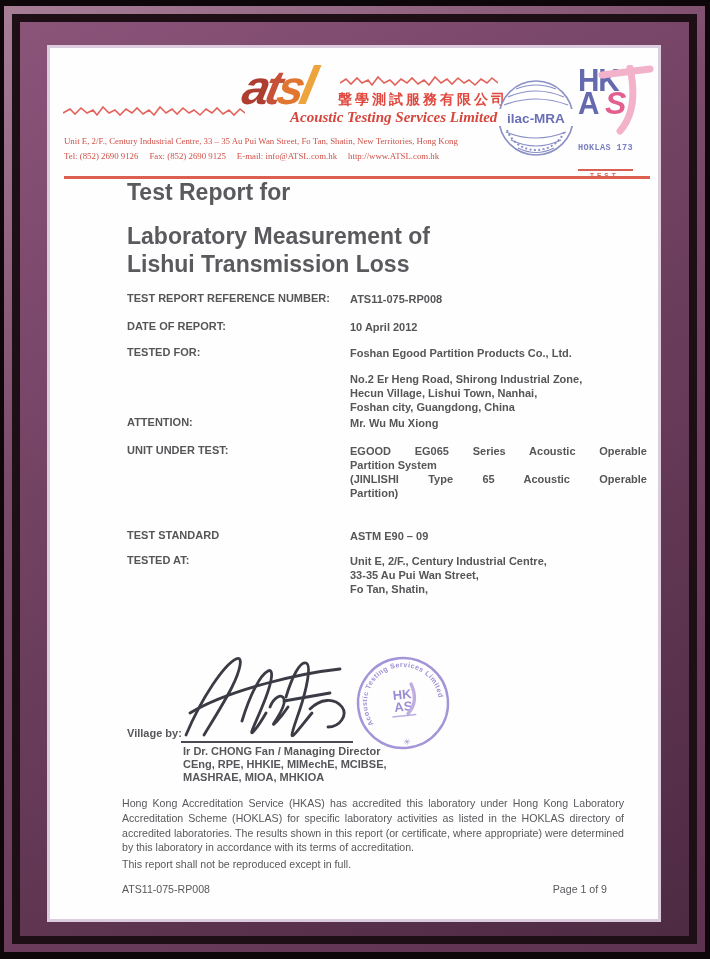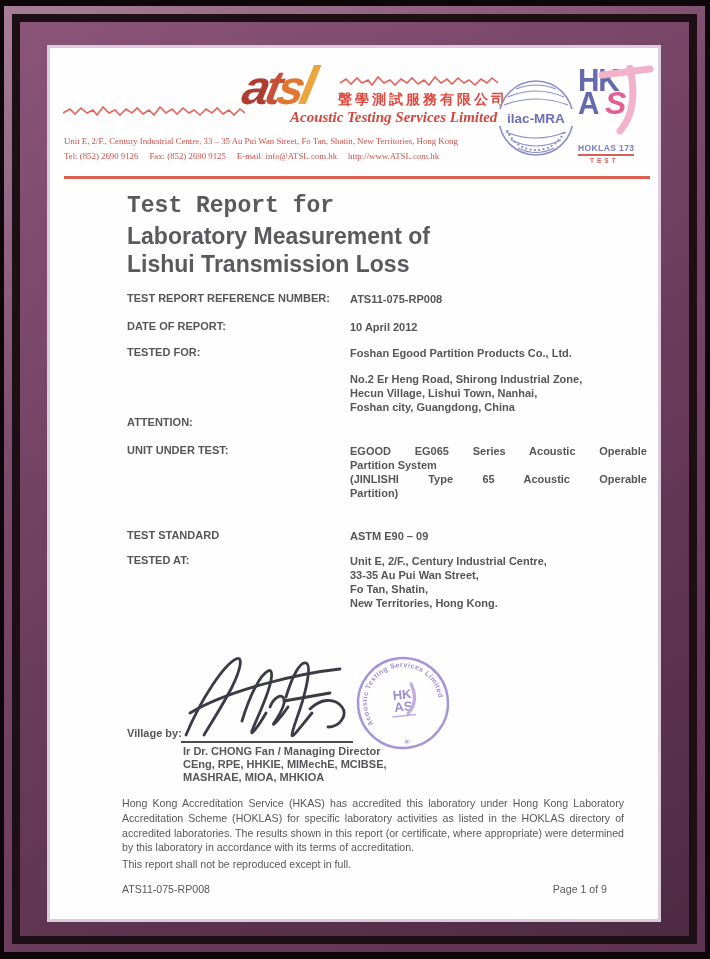--- a/index.html
+++ b/index.html
@@ -39,25 +39,25 @@
   
   .ilac{left:444px;top:24px;}
   .hkas{left:528px;top:20px;width:78px;}
   .hkas .blue-letter{font-weight:900;font-size:27px;line-height:23px;color:#656aae;
     letter-spacing:-1px;transform:scale(1.1,1.15);transform-origin:left top;}
   .hkas-row2{position:relative;height:30px;}
   .hkas-pinkT{position:absolute;left:20px;top:-26px;}
   .hkas-s{position:absolute;left:27px;top:-6px;font-style:italic;font-weight:900;
     font-size:32px;color:#e25f90;}
   .hoklas{margin-top:22px;display:inline-block;font-weight:900;font-size:8.5px;
-    color:#787ec0;letter-spacing:.4px;border-bottom:2px solid #d95f55;padding-bottom:1px;}
+    color:#787ec0;letter-spacing:.4px;border-bottom:2px solid #d95f55;padding-bottom:16px;font-family:Liberation Mono, monospace;}
   .hoklas-test{font-weight:bold;font-size:6.5px;color:#d95f55;letter-spacing:3px;margin:1px 0 0 12px;}
   
   .title-line{left:77px;font-weight:bold;font-size:23px;line-height:28px;color:#5a5a5e;}
-  .tl0{top:144px;font-family:Liberation Mono, monospace;} .tl1{top:174px;} .tl2{top:202px;}
+  .tl0{top:130px;} .tl1{top:174px;} .tl2{top:202px;}
   
   .flabel{left:77px;font-weight:bold;font-size:11px;white-space:nowrap;color:#565659;}
   .fvalue{left:300px;width:297px;font-weight:bold;font-size:11px;line-height:14px;color:#565659;}
   .jline{text-align:justify;text-align-last:justify;}
   
   .approved-label{left:77px;top:679px;font-weight:bold;font-size:11px;}
   .sig-svg{left:130px;top:601px;}
   .sig-line{left:131px;top:693px;width:172px;border-top:2px solid #4a4a52;}
   .approver{left:133px;top:697px;font-weight:bold;font-size:11px;white-space:nowrap;}
   .cred1{left:133px;top:710px;font-weight:bold;font-size:11px;white-space:nowrap;}
@@ -138,38 +138,38 @@
 
   <div class="abs flabel" style="top:298px">TESTED FOR:</div>
   <div class="abs fvalue" style="top:298px">Foshan Egood Partition Products Co., Ltd.</div>
   <div class="abs fvalue" style="top:324px">
     <div>No.2 Er Heng Road, Shirong Industrial Zone,</div>
     <div>Hecun Village, Lishui Town, Nanhai,</div>
     <div>Foshan city, Guangdong, China</div>
   </div>
 
   <div class="abs flabel" style="top:368px">ATTENTION:</div>
+  <div class="abs fvalue" style="top:368px">Mr. Wu Mu Xiong</div>
 
   <div class="abs flabel" style="top:396px">UNIT UNDER TEST:</div>
   <div class="abs fvalue" style="top:396px">
     <div class="jline">EGOOD EG065 Series Acoustic Operable</div>
     <div>Partition System</div>
     <div class="jline">(JINLISHI Type 65 Acoustic Operable</div>
     <div>Partition)</div>
   </div>
 
   <div class="abs flabel" style="top:481px">TEST STANDARD</div>
   <div class="abs fvalue" style="top:481px">ASTM E90 – 09</div>
 
   <div class="abs flabel" style="top:506px">TESTED AT:</div>
   <div class="abs fvalue" style="top:506px">
     <div>Unit E, 2/F., Century Industrial Centre,</div>
     <div>33-35 Au Pui Wan Street,</div>
     <div>Fo Tan, Shatin,</div>
-    <div>New Territories, Hong Kong.</div>
   </div>
 
   <div class="abs approved-label">Village by:</div>
 
   <svg class="abs sig-svg" width="175" height="92" viewBox="0 0 175 92">
     <g fill="none" stroke="#3b3b45" stroke-width="2.8" stroke-linecap="round">
       <path d="M6,86 C22,48 44,16 56,10 C64,6 60,22 52,38 C44,54 30,76 24,86"></path>
       <path d="M10,64 C50,40 122,24 160,20"></path>
       <path d="M62,72 C70,46 80,26 88,22 C94,19 92,32 86,48 C80,64 74,76 72,82 C70,88 78,78 86,64"></path>
       <path d="M90,58 C94,48 102,44 104,50 C106,56 98,68 94,74 C91,79 100,70 108,58"></path>

